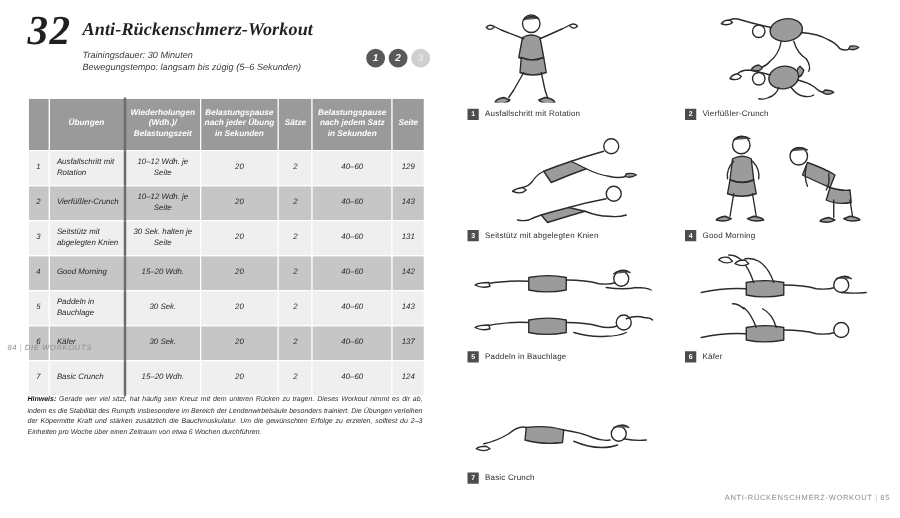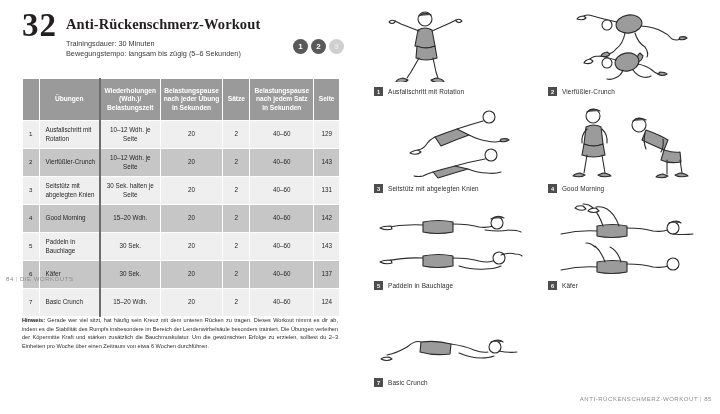--- a/index.html
+++ b/index.html
@@ -3,21 +3,21 @@
 <meta charset="utf-8">
 <style>
   html,body{margin:0;padding:0;}
   body{
     width:720px;height:414px;overflow:hidden;
     background:#ffffff;
     font-family:"Liberation Sans", sans-serif;
     color:#231f20;
   }
   .spread{position:relative;width:720px;height:414px;display:flex;}
-  .page-left{position:relative;width:360px;height:294px;box-sizing:border-box;}
+  .page-left{position:relative;width:360px;height:294px;box-sizing:border-box;font-style:italic;}
   .page-right{position:relative;width:360px;height:414px;box-sizing:border-box;}
 
   
   .head{position:absolute;left:22px;top:8px;right:10px;}
   .head-row{display:flex;align-items:flex-start;}
   .chapnum{
     font-family:"Liberation Serif", serif;
     font-size:33px;line-height:33px;font-weight:700;
     letter-spacing:1px;color:#231f20;margin-right:9px;padding-top:1px;
   }

